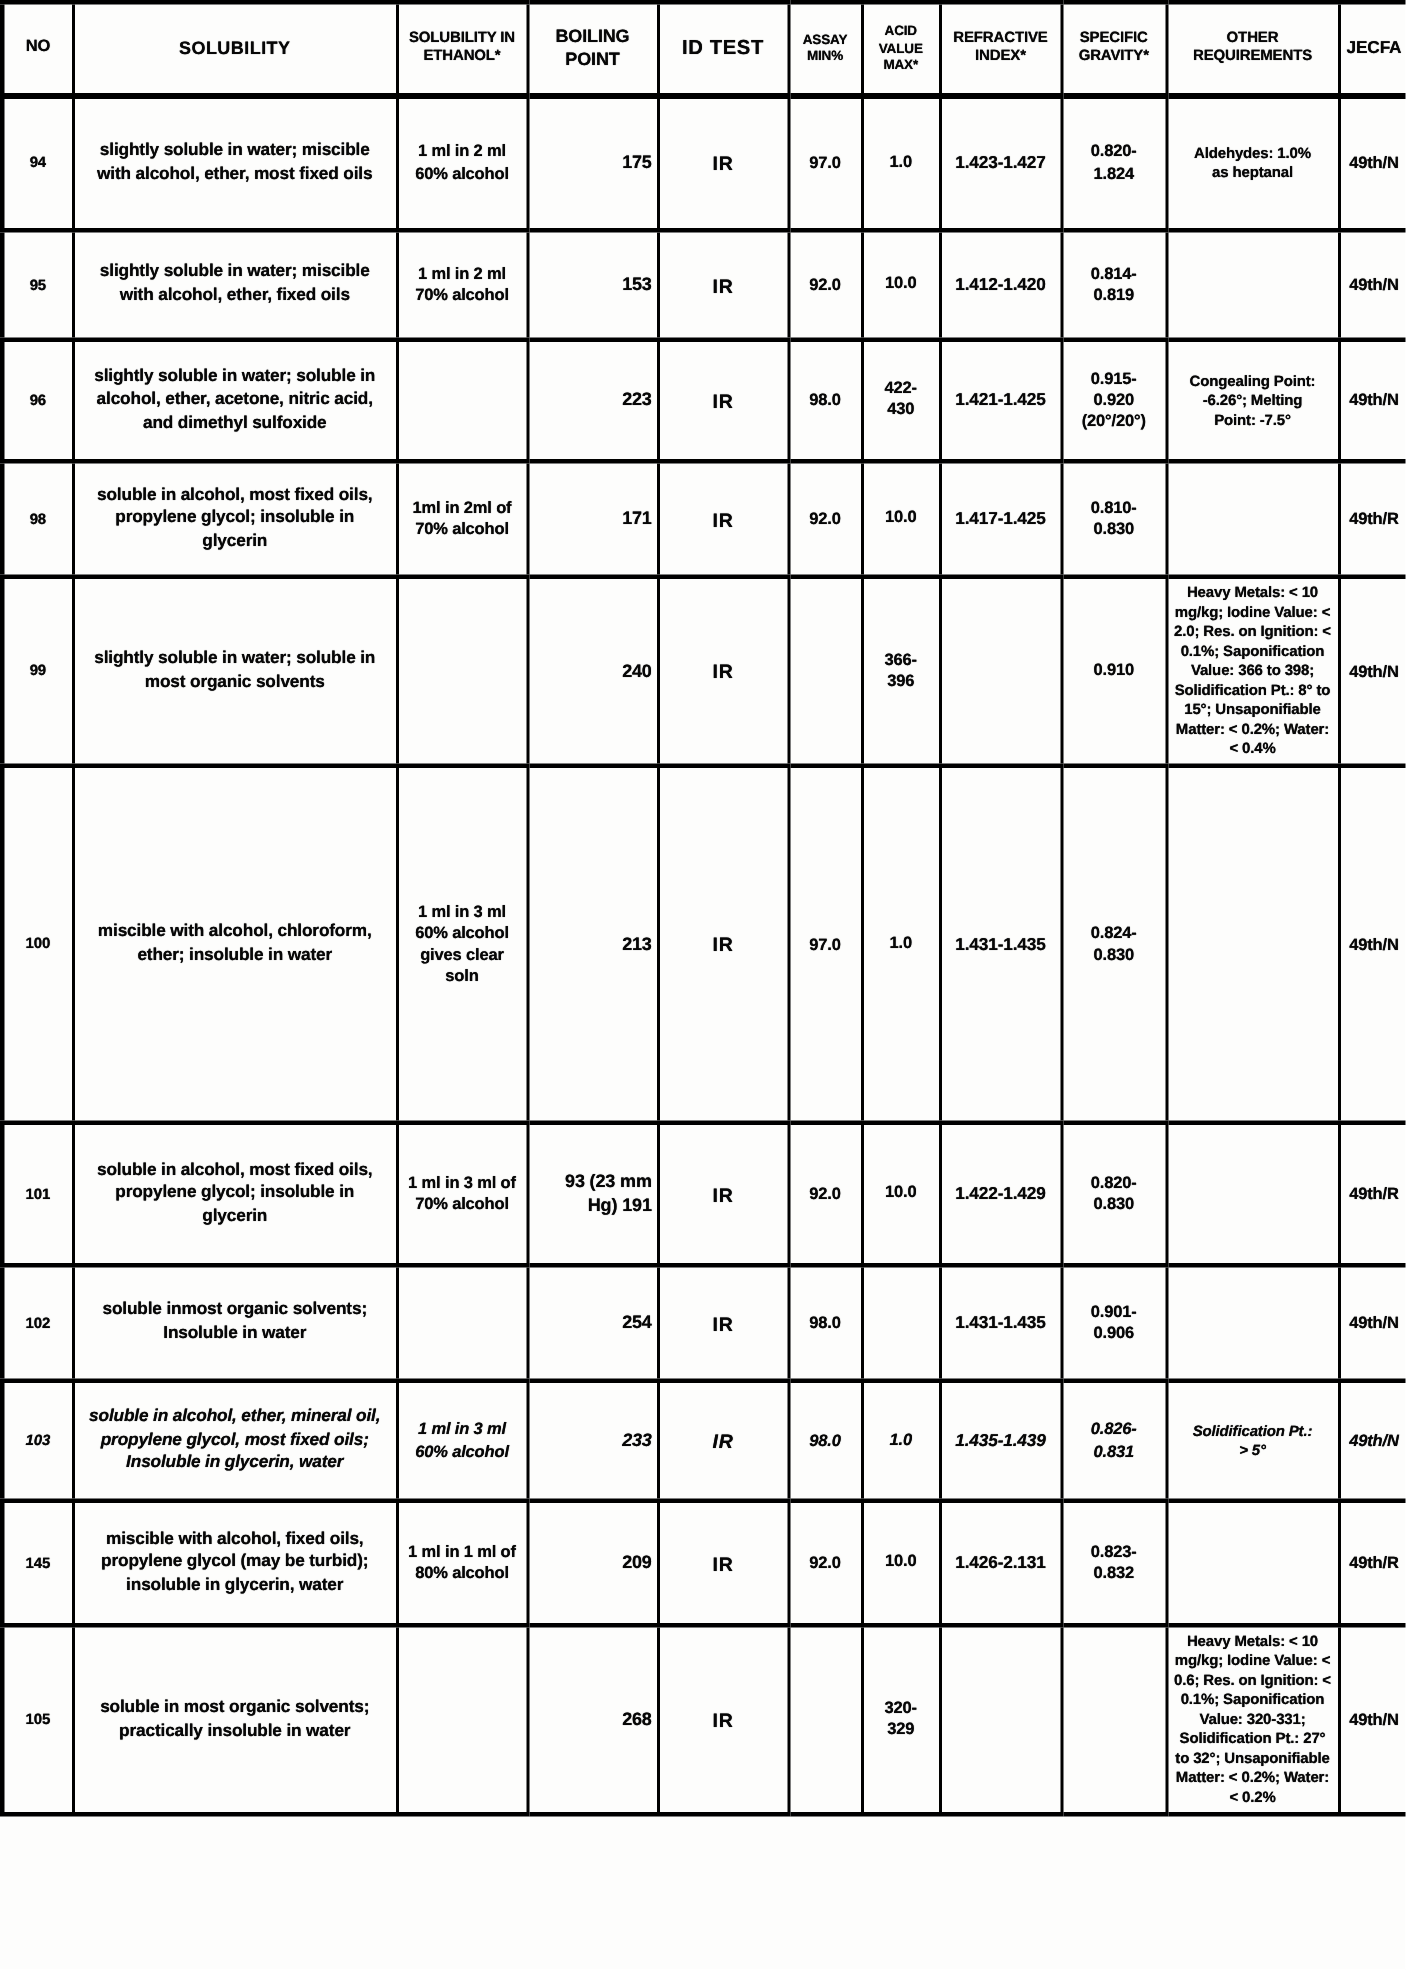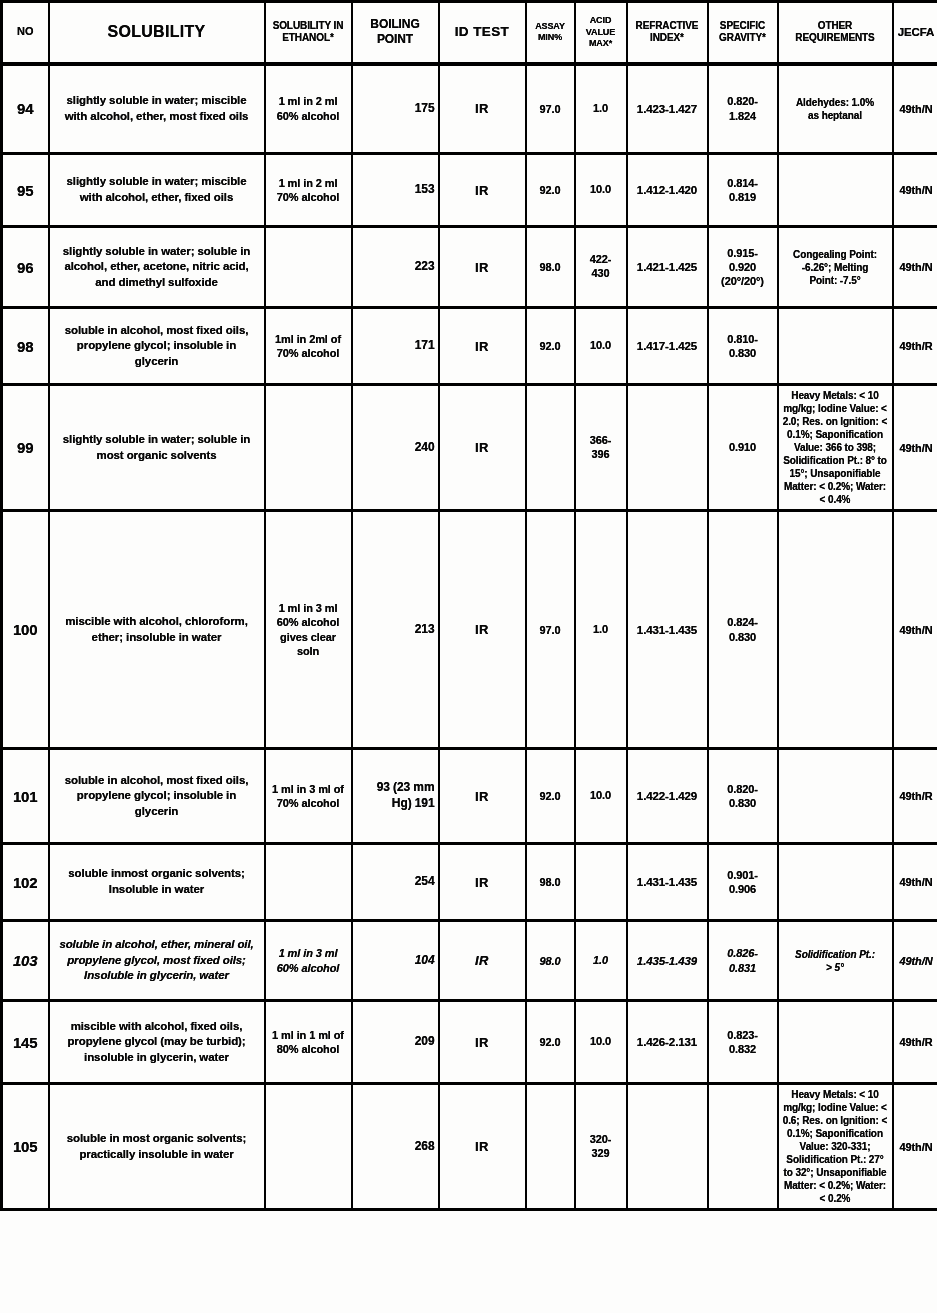--- a/index.html
+++ b/index.html
@@ -24,21 +24,21 @@
     font-weight:bold;
     white-space:pre-line;
     overflow:hidden;
     text-shadow:0 0 0.5px #111;
     letter-spacing:-0.1px;
   }
   th:last-child, td:last-child{border-right:none;}
   thead th{font-size:10px;line-height:1.25;border-bottom-width:4px;}
   thead tr{height:62px;}
   thead .col-no{font-size:11px;}
-  thead .col-solubility{font-size:16px;letter-spacing:0.3px;}
+  thead .col-solubility{font-size:12px;letter-spacing:0.3px;}
   thead .col-boiling{font-size:12px;}
   thead .col-idtest{font-size:13.5px;letter-spacing:0.4px;}
   thead .col-assay{font-size:9px;}
   thead .col-acid{font-size:9px;}
   thead .col-jecfa{font-size:11.5px;}
 
   col.c-no{width:47px;} col.c-solubility{width:216px;} col.c-ethanol{width:87px;}
   col.c-boiling{width:87px;} col.c-idtest{width:87px;} col.c-assay{width:49px;}
   col.c-acid{width:52px;} col.c-refractive{width:81px;} col.c-gravity{width:70px;}
   col.c-other{width:115px;} col.c-jecfa{width:46px;}
@@ -49,21 +49,21 @@
   tbody tr:nth-child(4){height:77px;}
   tbody tr:nth-child(5){height:77px;}
   tbody tr:nth-child(6){height:238px;}
   tbody tr:nth-child(7){height:95px;}
   tbody tr:nth-child(8){height:77px;}
   tbody tr:nth-child(9){height:80px;font-style:italic;}
   tbody tr:nth-child(10){height:83px;}
   tbody tr:nth-child(11){height:77px;}
   tbody tr:nth-child(12){height:200px;}
 
-  tbody .col-no{font-size:15px;}
+  tbody .col-no{font-size:10px;}
   tbody .col-solubility{font-size:11.5px;line-height:1.35;padding:2px 6px;}
   tbody .col-ethanol{font-size:11px;line-height:1.3;}
   tbody .col-boiling{font-size:12px;line-height:1.3;text-align:right;}
   tbody .col-idtest{font-size:13px;letter-spacing:0.5px;}
   tbody .col-assay{font-size:11px;}
   tbody .col-acid{font-size:11px;line-height:1.25;}
   tbody .col-refractive{font-size:11.5px;}
   tbody .col-gravity{font-size:11px;line-height:1.3;}
   tbody .col-other{font-size:10px;line-height:1.3;padding:3px 4px;}
   tbody .col-jecfa{font-size:11px;}
@@ -233,21 +233,21 @@
           <td class="col-gravity">0.901-
 0.906</td>
           <td class="col-other"></td>
           <td class="col-jecfa">49th/N</td>
         </tr>
         <tr>
           <td class="col-no">103</td>
           <td class="col-solubility">soluble in alcohol, ether, mineral oil, propylene glycol, most fixed oils; Insoluble in glycerin, water</td>
           <td class="col-ethanol">1 ml in 3 ml
 60% alcohol</td>
-          <td class="col-boiling">104</td>
+          <td class="col-boiling">233</td>
           <td class="col-idtest">IR</td>
           <td class="col-assay">98.0</td>
           <td class="col-acid">1.0</td>
           <td class="col-refractive">1.435-1.439</td>
           <td class="col-gravity">0.826-
 0.831</td>
           <td class="col-other">Solidification Pt.:
 &gt; 5°</td>
           <td class="col-jecfa">49th/N</td>
         </tr>

